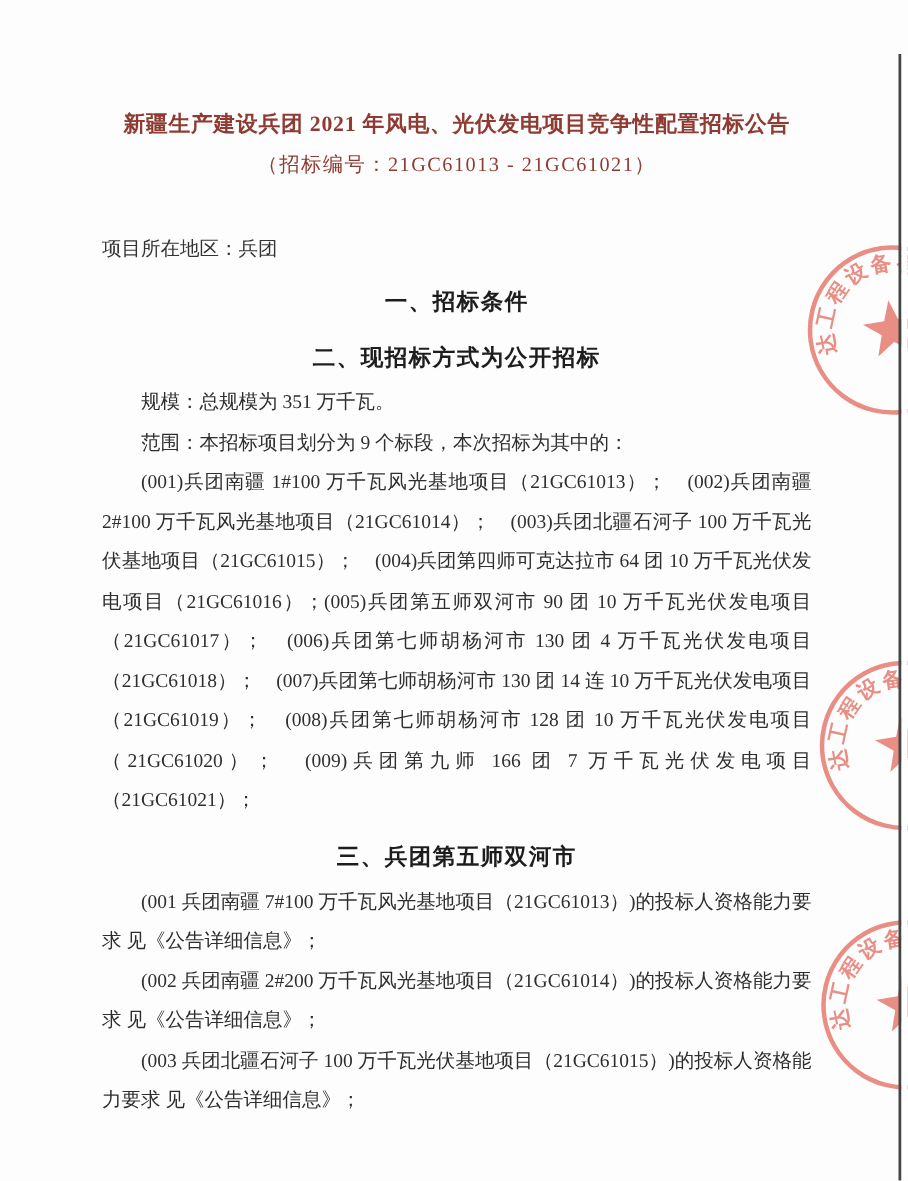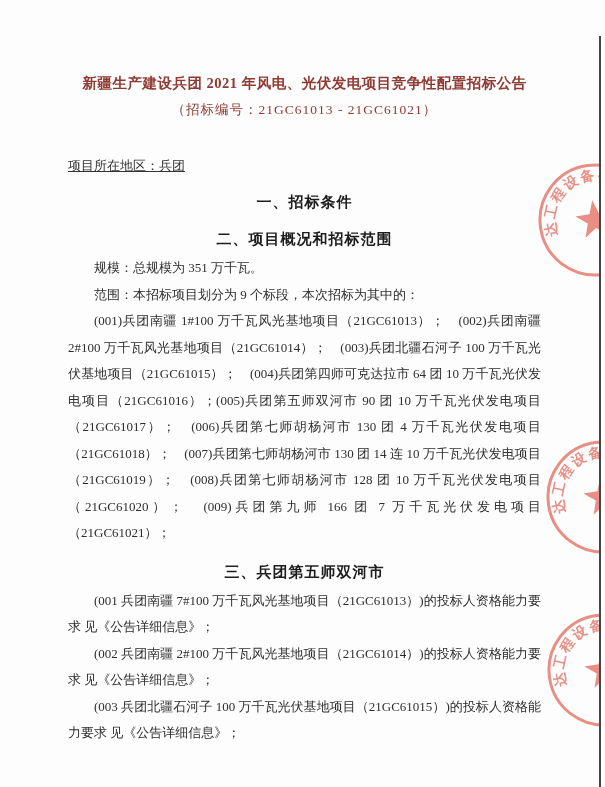--- a/index.html
+++ b/index.html
@@ -16,21 +16,21 @@
   }
   .title-1{
     text-align:center;color:#8e3b33;font-weight:bold;
     font-size:14.5px;line-height:22px;margin:0 0 0 0;letter-spacing:.5px;
   }
   .title-2{
     text-align:center;color:#8e3b33;font-weight:normal;
     font-size:13.5px;line-height:22px;margin:5px 0 0 0;letter-spacing:1px;
   }
   .region{
-    font-size:13px;margin-top:34px;line-height:22px;color:#333;text-decoration:underline;
+    font-size:13px;margin-top:34px;line-height:22px;color:#333;
   }
   h2.sec{
     font-size:15px;font-weight:bold;color:#1d1d1d;
     margin:13px 0 4px 0;line-height:24px;letter-spacing:1px;text-align:center;
   }
   p.body{
     font-size:13px;line-height:26.5px;margin:0;
     text-align:justify;text-indent:2em;color:#2e2e2e;
   }
   
@@ -62,28 +62,28 @@
 
 <div class="page">
 
   <div class="title-1">新疆生产建设兵团 2021 年风电、光伏发电项目竞争性配置招标公告</div>
   <div class="title-2">（招标编号：21GC61013 - 21GC61021）</div>
 
   <div class="region">项目所在地区：兵团</div>
 
   <h2 class="sec">一、招标条件</h2>
 
-  <h2 class="sec">二、项目概况和招标范围</h2>
+  <h2 class="sec">二、现招标方式为公开招标</h2>
   <p class="body">规模：总规模为 351 万千瓦。</p>
   <p class="body">范围：本招标项目划分为 9 个标段，本次招标为其中的：</p>
   <p class="body">(001)兵团南疆 1#100 万千瓦风光基地项目（21GC61013）；　(002)兵团南疆 2#100 万千瓦风光基地项目（21GC61014）；　(003)兵团北疆石河子 100 万千瓦光伏基地项目（21GC61015）；　(004)兵团第四师可克达拉市 64 团 10 万千瓦光伏发电项目（21GC61016）；(005)兵团第五师双河市 90 团 10 万千瓦光伏发电项目（21GC61017）；　(006)兵团第七师胡杨河市 130 团 4 万千瓦光伏发电项目（21GC61018）；　(007)兵团第七师胡杨河市 130 团 14 连 10 万千瓦光伏发电项目（21GC61019）；　(008)兵团第七师胡杨河市 128 团 10 万千瓦光伏发电项目（21GC61020）；　(009)兵团第九师 166 团 7 万千瓦光伏发电项目（21GC61021）；</p>
 
   <h2 class="sec">三、兵团第五师双河市</h2>
   <p class="body">(001 兵团南疆 7#100 万千瓦风光基地项目（21GC61013）)的投标人资格能力要求 见《公告详细信息》；</p>
-  <p class="body">(002 兵团南疆 2#100 万千瓦风光基地项目（21GC61014）)的投标人资格能力要求 见《公告详细信息》；</p>
+  <p class="body">(002 兵团南疆 2#200 万千瓦风光基地项目（21GC61014）)的投标人资格能力要求 见《公告详细信息》；</p>
   <p class="body">(003 兵团北疆石河子 100 万千瓦光伏基地项目（21GC61015）)的投标人资格能力要求 见《公告详细信息》；</p>
 
   <div class="stamp stamp-1">
     <svg width="120" height="120" viewBox="0 0 120 120">
       <defs>
           <path id="ringA" d="M 22.4 73.7 A 40 40 0 1 1 97.6 73.7" fill="none"></path>
         </defs>
       <circle cx="60" cy="60" r="55"></circle>
       <polygon points="60,40 64.7,53.5 79,53.8 67.6,62.5 71.8,76.2 60,68 48.2,76.2 52.4,62.5 41,53.8 55.3,53.5"></polygon>
       <text><textPath href="#ringA" startOffset="4">达工程设备有限公司</textPath></text>

